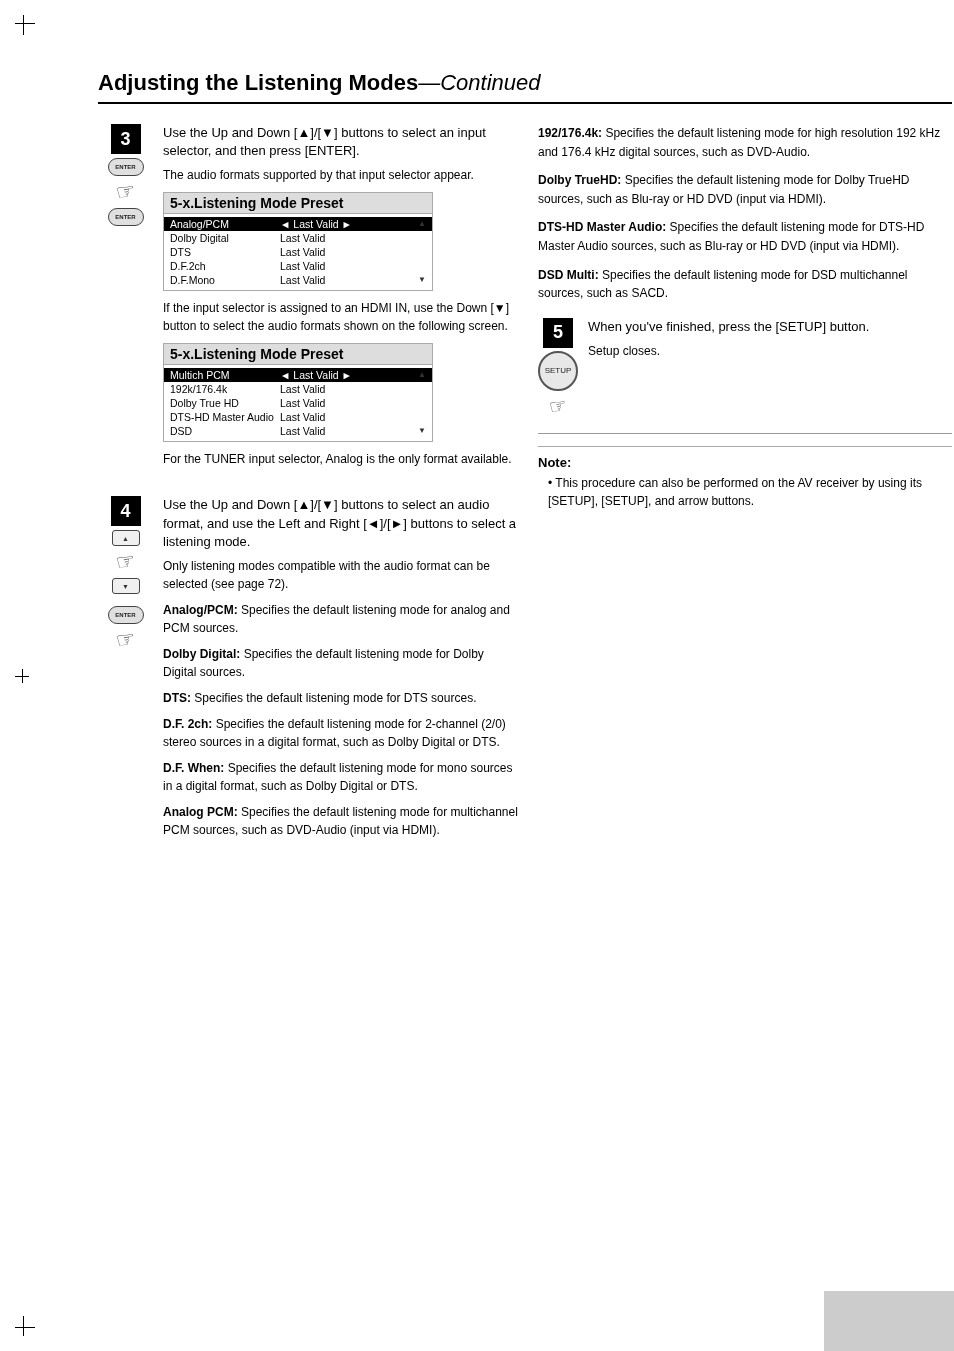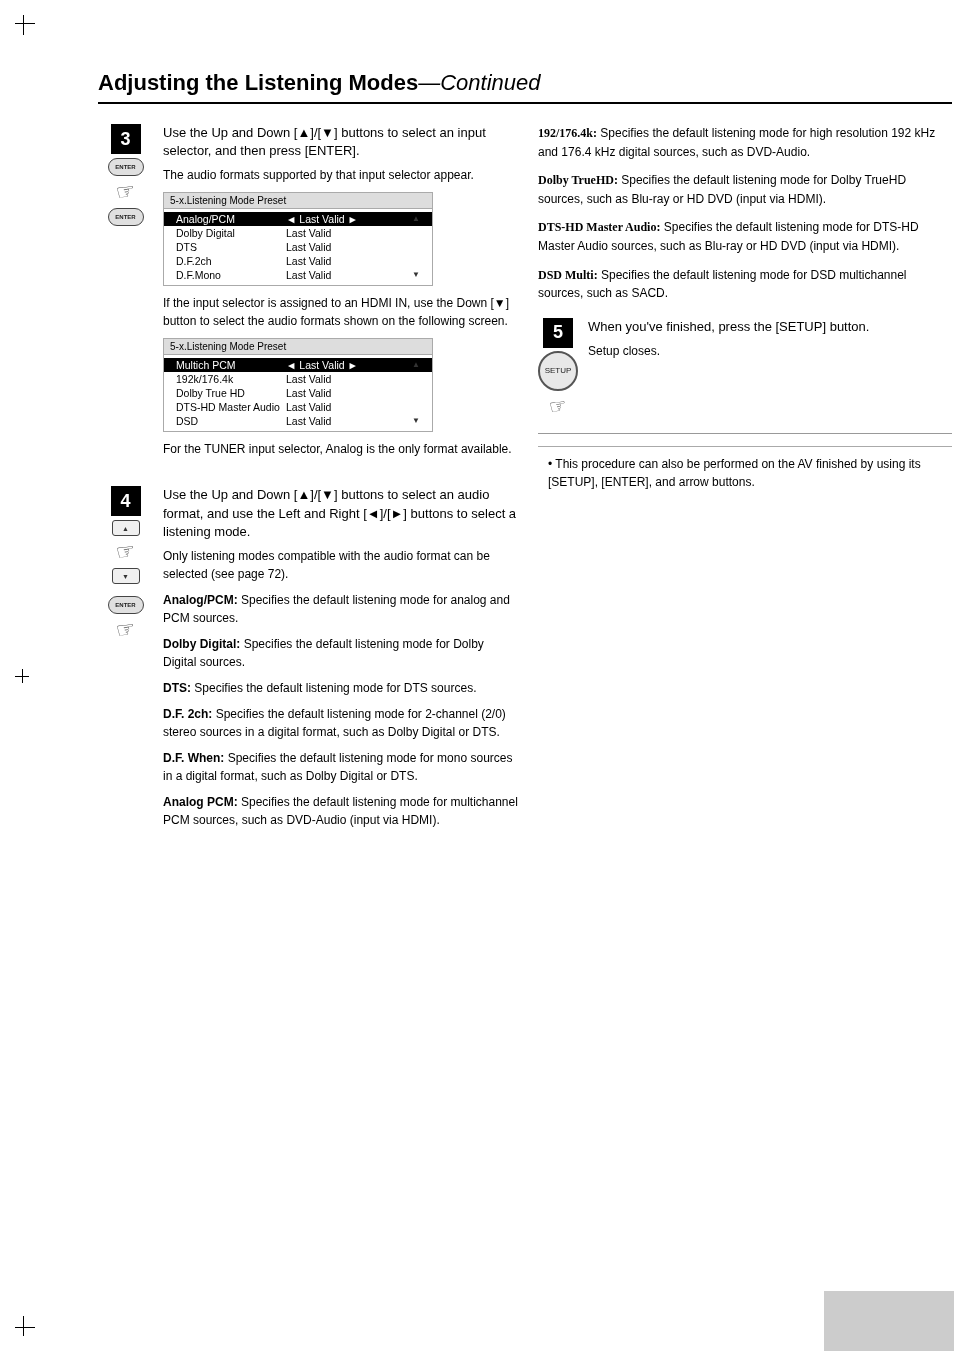--- a/index.html
+++ b/index.html
@@ -182,30 +182,30 @@
     .preset-table {
       border: 1px solid #aaa;
       font-size: 10.5px;
       margin: 8px 0;
       width: 100%;
       max-width: 270px;
     }
     .preset-table-header {
       background: #ddd;
       padding: 2px 6px;
-      font-size: 10px;
-      font-weight: normal;
+      font-size: 14px;
+      font-weight: bold;
       border-bottom: 1px solid #aaa;
     }
     .preset-table-body {
       padding: 3px 0;
     }
     .preset-row {
       display: flex;
-      padding: 1px 12px;
+      padding: 1px 6px;
       align-items: center;
       justify-content: flex-end;
     }
     .preset-row-name {
       flex: 0 0 110px;
       font-size: 10.5px;
     }
     .preset-row-value {
       flex: 1;
       font-size: 10.5px;
@@ -224,21 +224,20 @@
     }
 
     
     .right-section p {
       font-size: 12px;
       line-height: 1.55;
       margin-bottom: 10px;
     }
     .right-section p strong {
       font-weight: bold;
-      font-family: Liberation Serif, serif;
     }
 
     
     .step5-block {
       display: flex;
       gap: 10px;
       margin-top: 15px;
       margin-bottom: 15px;
     }
     .step5-icon {
@@ -458,22 +457,23 @@
         </div>
         <div class="step-content">
           <h3>When you've finished, press the [SETUP] button.</h3>
           <p>Setup closes.</p>
         </div>
       </div>
 
       <hr class="divider-line">
 
       <div class="note-section">
+        <div class="note-title">Note:</div>
         <ul>
-          <li>This procedure can also be performed on the AV finished by using its [SETUP], [ENTER], and arrow buttons.</li>
+          <li>This procedure can also be performed on the AV receiver by using its [SETUP], [SETUP], and arrow buttons.</li>
         </ul>
       </div>
 
     </div>
 
   </div>
 
   <div class="page-number">85</div>
 
 </div>

